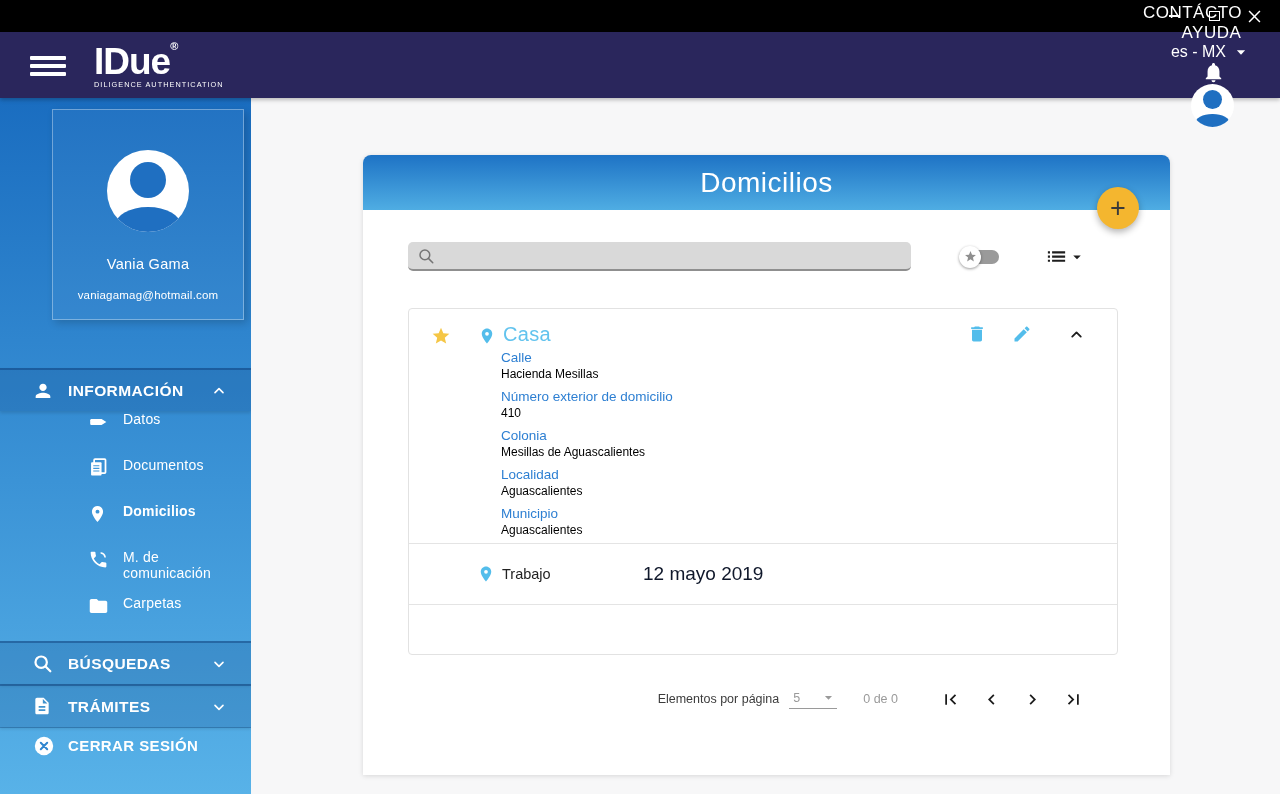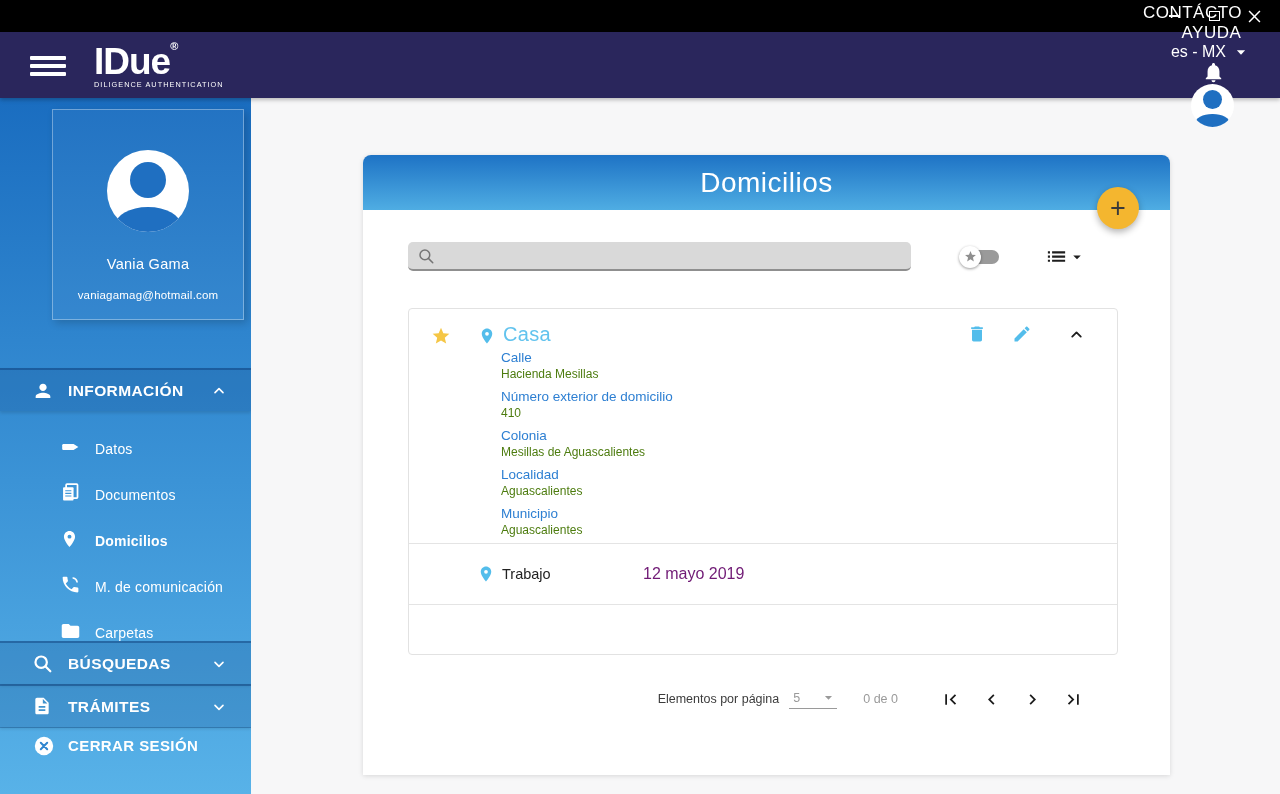--- a/index.html
+++ b/index.html
@@ -49,22 +49,22 @@
   .profile-email { margin-top:17px; font-size:11.5px; letter-spacing:.2px; }
 
   .sidebar-nav { position:absolute; left:0; right:0; top:270px; }
   .section-header { height:43px; display:flex; align-items:center; padding:0 24px 0 32px;
     font-weight:bold; font-size:15.5px; letter-spacing:.4px; cursor:pointer;
     background:rgba(13,68,130,.22); border-top:2px solid rgba(10,58,118,.45);
     box-shadow:0 2px 3px rgba(0,0,0,.12); }
   .section-header .sh-icon { width:22px; height:22px; margin-right:14px; display:flex; }
   .section-header .sh-chevron { margin-left:auto; display:flex; }
   .menu { padding:0; }
-  .menu-item { height:46px; display:flex; align-items:flex-end; padding-left:60px;
-    font-size:14px; letter-spacing:.2px; cursor:pointer; }
+  .menu-item { height:46px; display:flex; align-items:flex-start; padding-left:60px;
+    font-size:14px; letter-spacing:.2px; cursor:pointer;margin-left:28px; }
   .menu-item .mi-icon { width:21px; height:21px; margin-right:14px; display:flex; }
   .menu-item.active { font-weight:bold; }
   .logout { height:36px; display:flex; align-items:center; padding-left:33px;
     border-top:1px solid rgba(10,58,118,.35); font-weight:bold; font-size:15px;
     letter-spacing:.4px; cursor:pointer; }
   .logout .lo-icon { width:22px; height:22px; margin-right:13px; display:flex; }
 
   
   .main { position:absolute; left:251px; top:98px; right:0; bottom:0; background:#f7f7f8; }
   .content-card { position:absolute; left:112px; top:57px; width:807px; height:620px;
@@ -97,26 +97,26 @@
   .addr-star { width:20px; height:20px; margin:3px 27px 0 0; cursor:pointer; display:flex; }
   .addr-pin { width:18px; height:22px; margin:2px 7px 0 0; display:flex; }
   .addr-name { font-size:20px; color:#62c3ee; letter-spacing:.3px; }
   .addr-actions { margin-left:auto; display:flex; align-items:center; }
   .act-btn { cursor:pointer; display:flex; }
   .act-trash { margin-right:25px; }
   .act-chevron { margin-left:36px; margin-right:12px; color:#1e1e1e; }
   .fields { margin-left:70px; margin-top:2px; }
   .field { margin-bottom:5px; }
   .field-label { color:#2d7fd2; font-size:13.5px; line-height:17px; }
-  .field-value { color:#4d7c0f; font-size:12px; line-height:17px; }
+  .field-value { color:#000000; font-size:12px; line-height:17px; }
   .divider { border-top:1px solid #e4e4e4; }
   .addr-collapsed { height:60px; display:flex; align-items:center; padding-left:68px; cursor:pointer; }
   .addr-collapsed .addr-pin { margin-top:0; }
   .ac-name { font-size:14.5px; color:#222; width:141px; }
-  .ac-date { font-size:16px; color:#701a75; }
+  .ac-date { font-size:19px; color:#0f172a; }
   .empty-row { height:51px; }
 
   .pagination { position:absolute; top:531px; right:86px; height:26px;
     display:flex; align-items:center; }
   .pg-label { font-size:12.5px; color:#3c3c3c; }
   .per-page { width:48px; margin-left:10px; display:flex; align-items:center; justify-content:space-between;
     border-bottom:1px solid #9a9a9a; padding-bottom:2px; cursor:pointer; }
   .per-page span { font-size:12.5px; color:#9a9a9a; padding-left:4px; }
   .pg-range { font-size:12.5px; color:#9a9a9a; margin-left:26px; }
   .pg-nav { display:flex; align-items:center; margin-left:42px; }

